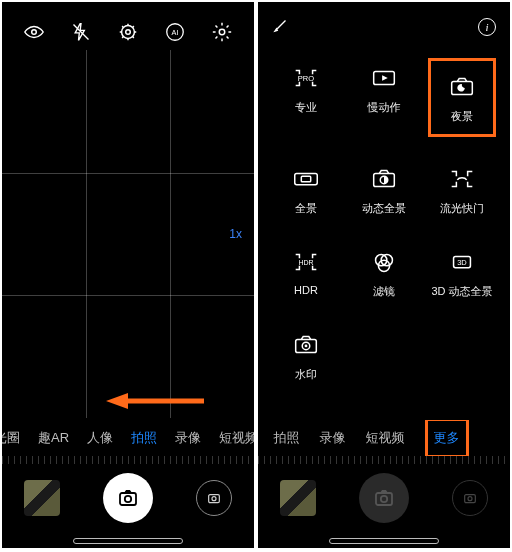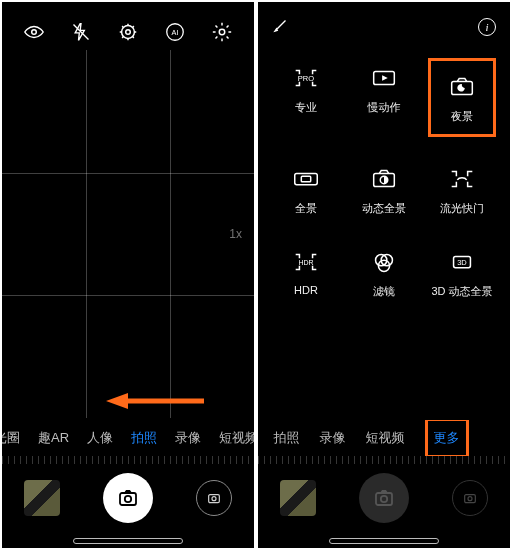--- a/index.html
+++ b/index.html
@@ -41,21 +41,21 @@
   
   .vf {
     position: absolute;
     top: 48px; left: 0; right: 0; bottom: 130px;
     border: none;
   }
   .gridline-v { position:absolute; top:0; bottom:0; width:1px; background:rgba(255,255,255,0.25); }
   .gridline-h { position:absolute; left:0; right:0; height:1px; background:rgba(255,255,255,0.25); }
   .zoom {
     position:absolute; right:8px; top:50%; transform:translateY(-50%);
-    font-size:12px; color:#737373; background:rgba(0,0,0,0.2);
+    font-size:12px; color:#3b82f6; background:rgba(0,0,0,0.2);
     padding:2px 4px; border-radius:2px;
   }
 
   
   .arrow {
     position:absolute; bottom:138px; right:48px;
     width:100px; height:18px;
   }
   .arrow svg { width:100%; height:100%; }
 
@@ -324,20 +324,31 @@
 
       <div class="mitem">
         <div class="micon">
             <svg viewBox="0 0 32 32" fill="none" stroke="#fff" stroke-width="1.6">
               <rect x="7" y="10" width="18" height="12" rx="2"></rect>
               <text x="16" y="19" text-anchor="middle" font-size="8" fill="#fff" stroke="none">3D</text>
             </svg>
           </div>
         <div class="mlabel">3D 动态全景</div>
       </div>
+      <div class="mitem">
+        <div class="micon">
+            <svg viewBox="0 0 32 32" fill="none" stroke="#fff" stroke-width="1.6">
+              <rect x="5" y="10" width="22" height="14" rx="2"></rect>
+              <path d="M11 10l2-3h6l2 3"></path>
+              <circle cx="16" cy="17" r="4"></circle>
+              <circle cx="16" cy="17" r="1.5" fill="#fff" stroke="none"></circle>
+            </svg>
+          </div>
+        <div class="mlabel">水印</div>
+      </div>
 
     </div>
 
     <div class="modes" style="justify-content:center; gap:20px;">
       <span style="margin-left:-26px">拍照</span>
       <span>录像</span>
       <span>短视频</span>
       <span class="active hl" style="padding:8px 6px">更多</span>
     </div>
     <div class="ruler"></div>

